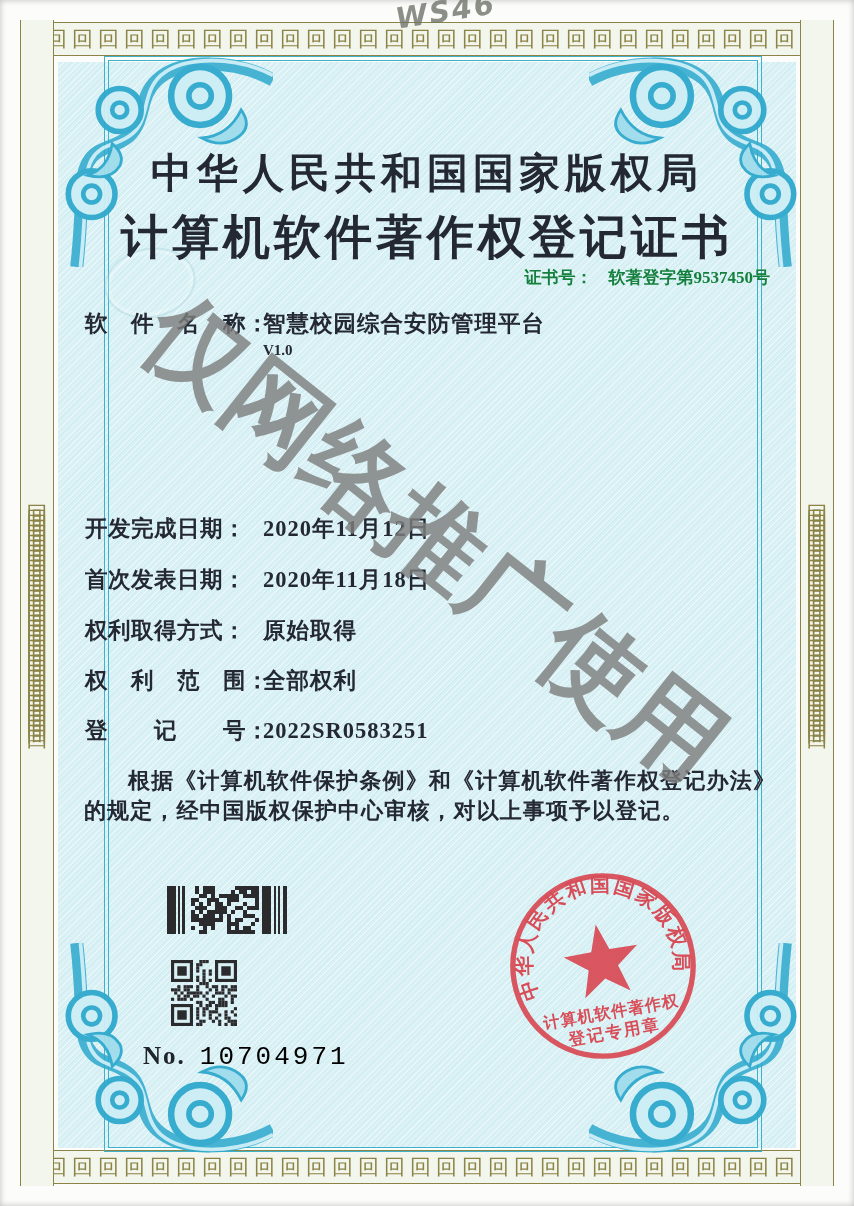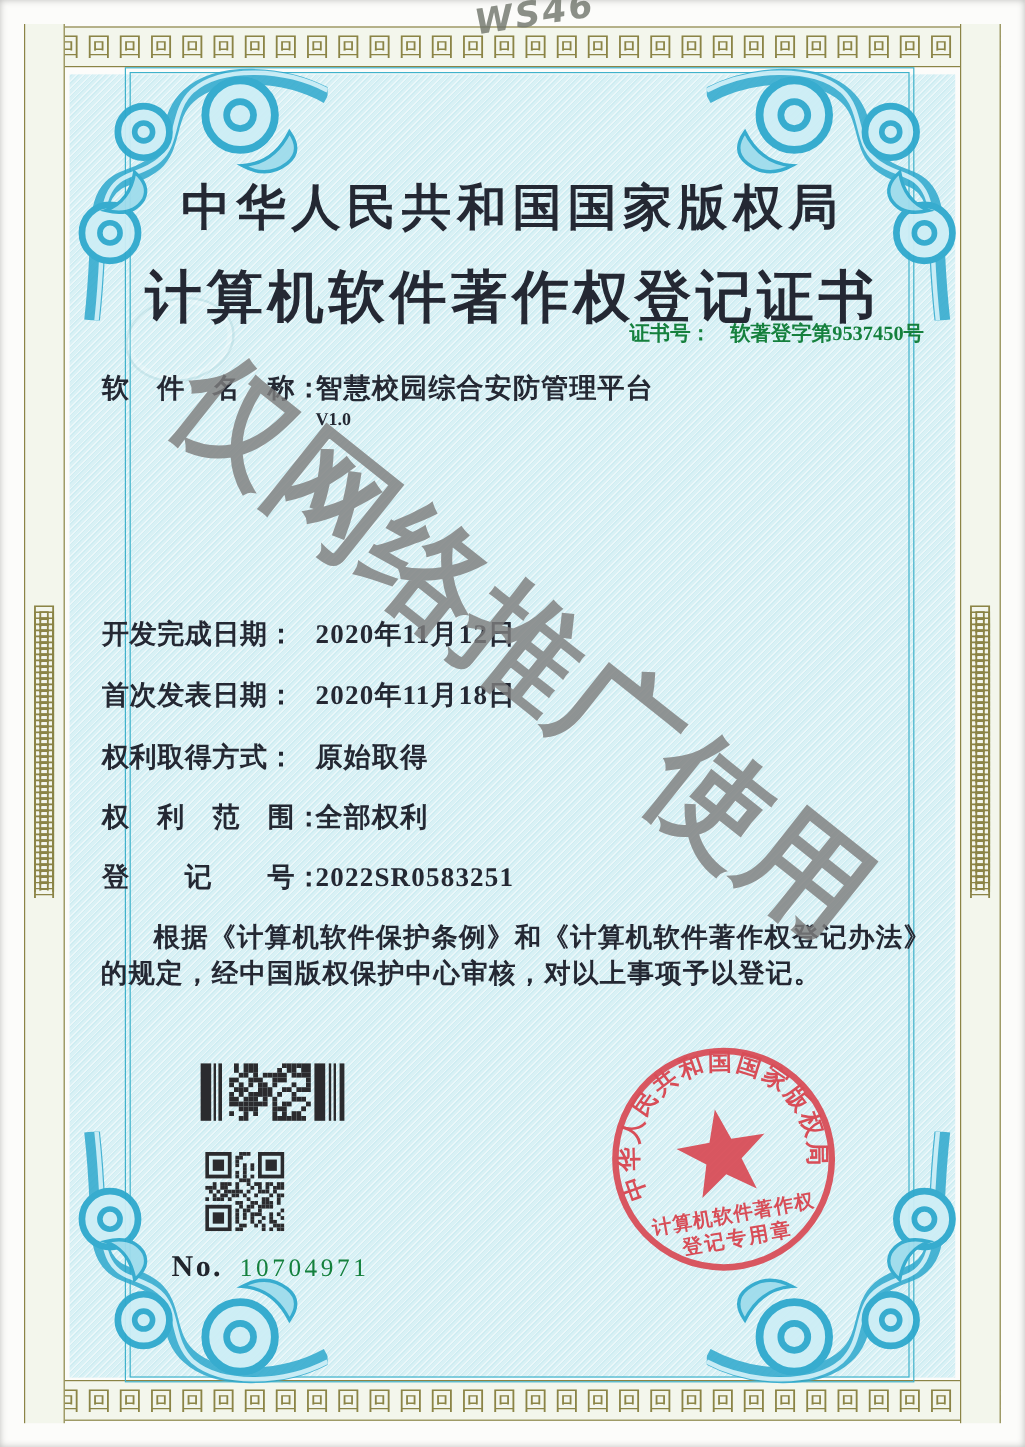--- a/index.html
+++ b/index.html
@@ -26,37 +26,37 @@
   .corner.bl{left:58px;bottom:48px;transform:scaleY(-1);}
   .corner.br{right:50px;bottom:48px;transform:scale(-1,-1);}
   .emboss{position:absolute;left:104px;top:248px;width:88px;height:66px;border-radius:50%;
     border:2px solid rgba(160,205,214,.55);box-shadow:inset 0 0 0 4px rgba(255,255,255,.35);transform:rotate(-12deg);opacity:.6;}
   
   .hw{position:absolute;left:395px;top:-6px;transform:rotate(-9deg);color:#70756b;opacity:.8;
       font:italic 600 29px "DejaVu Sans",sans-serif;letter-spacing:2px;}
   .title1{position:absolute;left:0;right:0;top:146px;text-align:center;font-weight:700;font-size:41px;
       letter-spacing:5px;color:#242833;}
   .title2{position:absolute;left:0;right:0;top:206px;text-align:center;font-weight:700;font-size:47px;
-      letter-spacing:4px;color:#242833;margin-top:10px;}
+      letter-spacing:4px;color:#242833;}
   .certno{position:absolute;right:84px;top:266px;font-weight:700;font-size:17px;color:#15803d;}
   .certno .gap{display:inline-block;width:16px;}
   .row{position:absolute;left:85px;color:#242833;font-weight:700;font-size:22.5px;white-space:nowrap;}
   .row .lab{display:inline-block;width:178px;letter-spacing:.5px;}
   .row .val{letter-spacing:1px;margin-top:28px;}
   .val2{position:absolute;left:263px;color:#242833;font-weight:700;font-size:15px;}
   .stmt{position:absolute;left:84px;top:766px;width:692px;color:#242833;font-weight:700;font-size:22px;
       line-height:30px;letter-spacing:1.1px;text-align:justify;text-indent:2em;}
   .wm{position:absolute;left:200px;top:268px;transform:rotate(38.5deg);transform-origin:0 0;
       font-family:"DejaVu Sans",sans-serif;font-weight:900;font-size:100px;letter-spacing:1px;
       color:rgba(126,126,126,.82);white-space:nowrap;z-index:40;pointer-events:none;}
   .barcode{position:absolute;left:167px;top:886px;}
   .qrcode{position:absolute;left:171px;top:960px;}
-  .noline{position:absolute;left:143px;top:1042px;display:flex;align-items:center;gap:14px;}
+  .noline{position:absolute;left:143px;top:1042px;display:flex;align-items:flex-start;gap:14px;}
   .noline .no{font-weight:700;font-size:25px;color:#20242c;letter-spacing:2px;}
-  .noline .num{font-family:Liberation Serif, serif;font-size:21px;color:#15803d;letter-spacing:3px;}
+  .noline .num{font-family:Liberation Mono, monospace;font-size:26px;color:#000000;letter-spacing:3px;}
   .seal{position:absolute;left:505px;top:868px;width:196px;height:196px;transform:rotate(-10deg);z-index:30;opacity:.93;}
   .seal text{font-family:"DejaVu Sans",sans-serif;font-weight:700;}
   .date{position:absolute;left:498px;top:1056px;width:215px;text-align:center;font-weight:700;
       font-size:27px;color:#1d222b;letter-spacing:1px;z-index:35;}
 </style>
 </head>
 <body>
 
 <div class="page">
 

